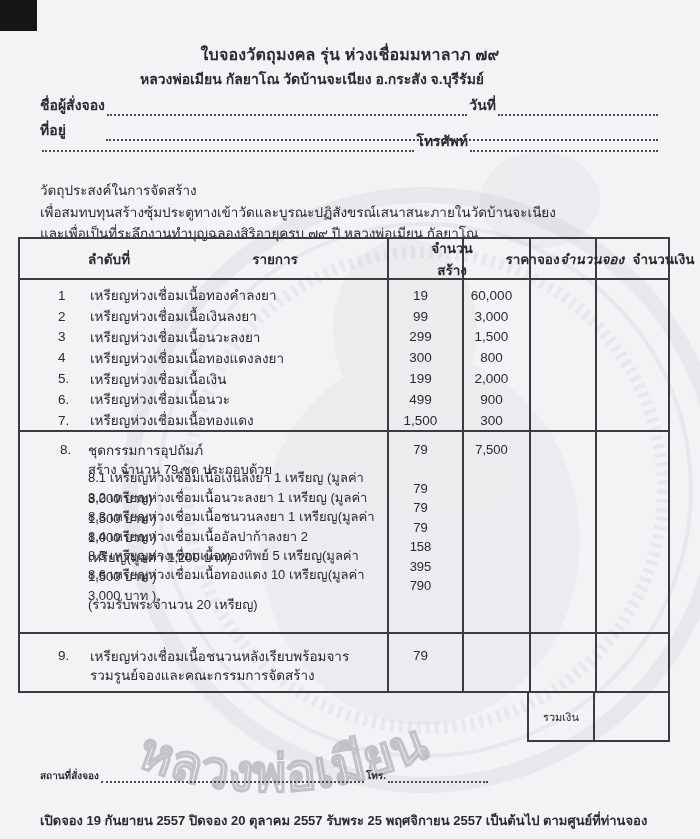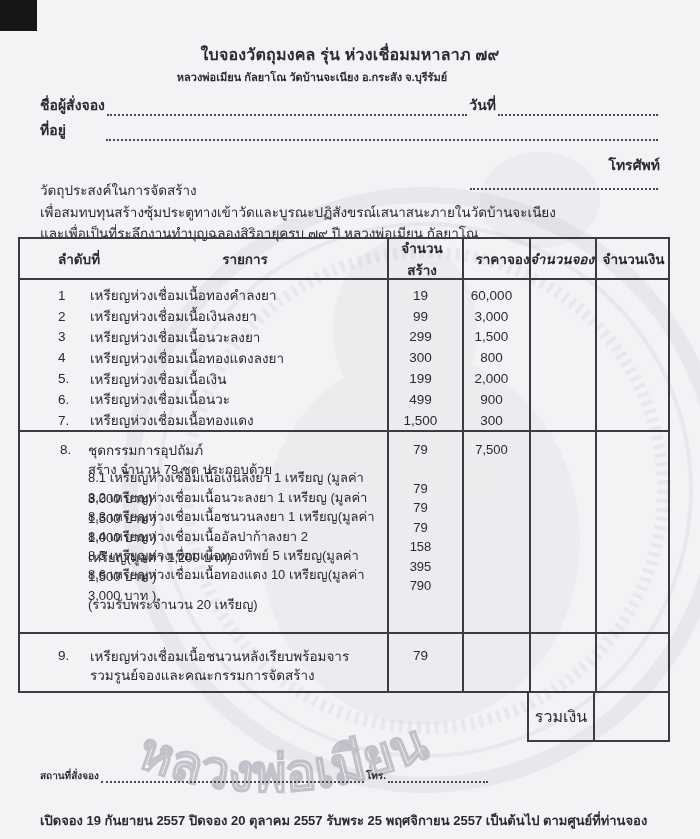--- a/index.html
+++ b/index.html
@@ -15,42 +15,42 @@
   }
   .corner-artifact {
     position:absolute; left:0; top:0; width:37px; height:31px;
     background:#161616;
   }
   .watermark { position:absolute; left:0; top:0; pointer-events:none; }
 
   .title1 { position:absolute; top:42px; left:0; width:700px; text-align:center;
             font-size:16px; font-weight:bold; letter-spacing:.2px; }
   .title2 { position:absolute; top:68px; left:0; width:588px; text-align:center;
-            font-size:11px; font-weight:bold;padding-left:36px; }
+            font-size:14px; font-weight:bold;padding-left:36px; }
 
   .form-line { position:absolute; left:40px; right:40px; display:flex; align-items:flex-end;
                font-size:14px; font-weight:bold; }
   .fl-a { top:94px; }
   .fl-b { top:119px;gap:38px; }
-  .fl-c { top:140px;flex-direction:column; }
+  .fl-c { top:130px; }
   .dots { flex:1 1 auto; border-bottom:2px dotted #4a4a52; height:14px; margin:0 2px; }
   .dots.fixed { flex:0 0 auto; }
   .lbl { white-space:nowrap; padding-bottom:0px; }
 
   .purpose { position:absolute; left:40px; top:180px; font-size:13.5px; line-height:21.5px; }
 
   .otable {
     position:absolute; left:18px; top:237px; width:652px; height:456px;
     border:2px solid #3b3b42;
   }
   .vline { position:absolute; top:0; bottom:0; width:2px; background:#3b3b42; }
   .v1{left:367px;} .v2{left:442px;} .v3{left:509px;} .v4{left:575px;}
 
   .thead { position:relative; height:39px; display:flex; align-items:center;
-           font-size:13.5px; font-weight:bold; }
+           font-size:13.5px; font-weight:bold;margin-left:30px; }
   .h-no   { position:absolute; left:38px; }
   .h-item { position:absolute; left:150px; width:150px; text-align:center; }
   .h-qty  { position:absolute; left:367px; width:70px; text-align:center; }
   .h-price{ position:absolute; left:442px; width:81px; text-align:center; }
   .h-book { position:absolute; left:509px; width:66px; text-align:center;font-style:italic; }
   .h-amt  { position:absolute; left:575px; width:77px; text-align:center; }
 
   .sec { position:relative; border-top:2px solid #3b3b42; font-size:13.5px; }
   .sec1 { height:152px; padding-top:5px; }
   .sec2 { height:202px; padding-top:8px; }
@@ -65,21 +65,21 @@
 
   .s2row { display:flex; height:19.4px; align-items:center; font-size:13px; }
   .s2-no { width:28px; margin-left:40px; flex:0 0 auto; font-size:13.5px; }
   .s2-text { flex:1 1 auto; }
   .s2-indent { margin-left:68px; flex:1 1 auto; }
   .s2-indent2 { margin-left:86px; flex:1 1 auto; }
 
   .total-box {
     position:absolute; left:527px; top:693px; width:143px; height:49px;
     border-left:2px solid #3b3b42; border-right:2px solid #3b3b42; border-bottom:2px solid #3b3b42;
-    display:flex; font-size:16px;
+    display:flex; font-size:11px;
   }
   .total-label { width:66px; border-right:2px solid #3b3b42; display:flex;
                  align-items:center; justify-content:center; }
   .total-value { flex:1; }
 
   .footer-place { position:absolute; left:40px; top:768px; width:450px; display:flex;
                   align-items:center; font-size:10px; font-weight:bold; }
   .footer-sched { position:absolute; left:40px; top:810px; font-size:13px; font-weight:bold; }
 </style>
 </head>

